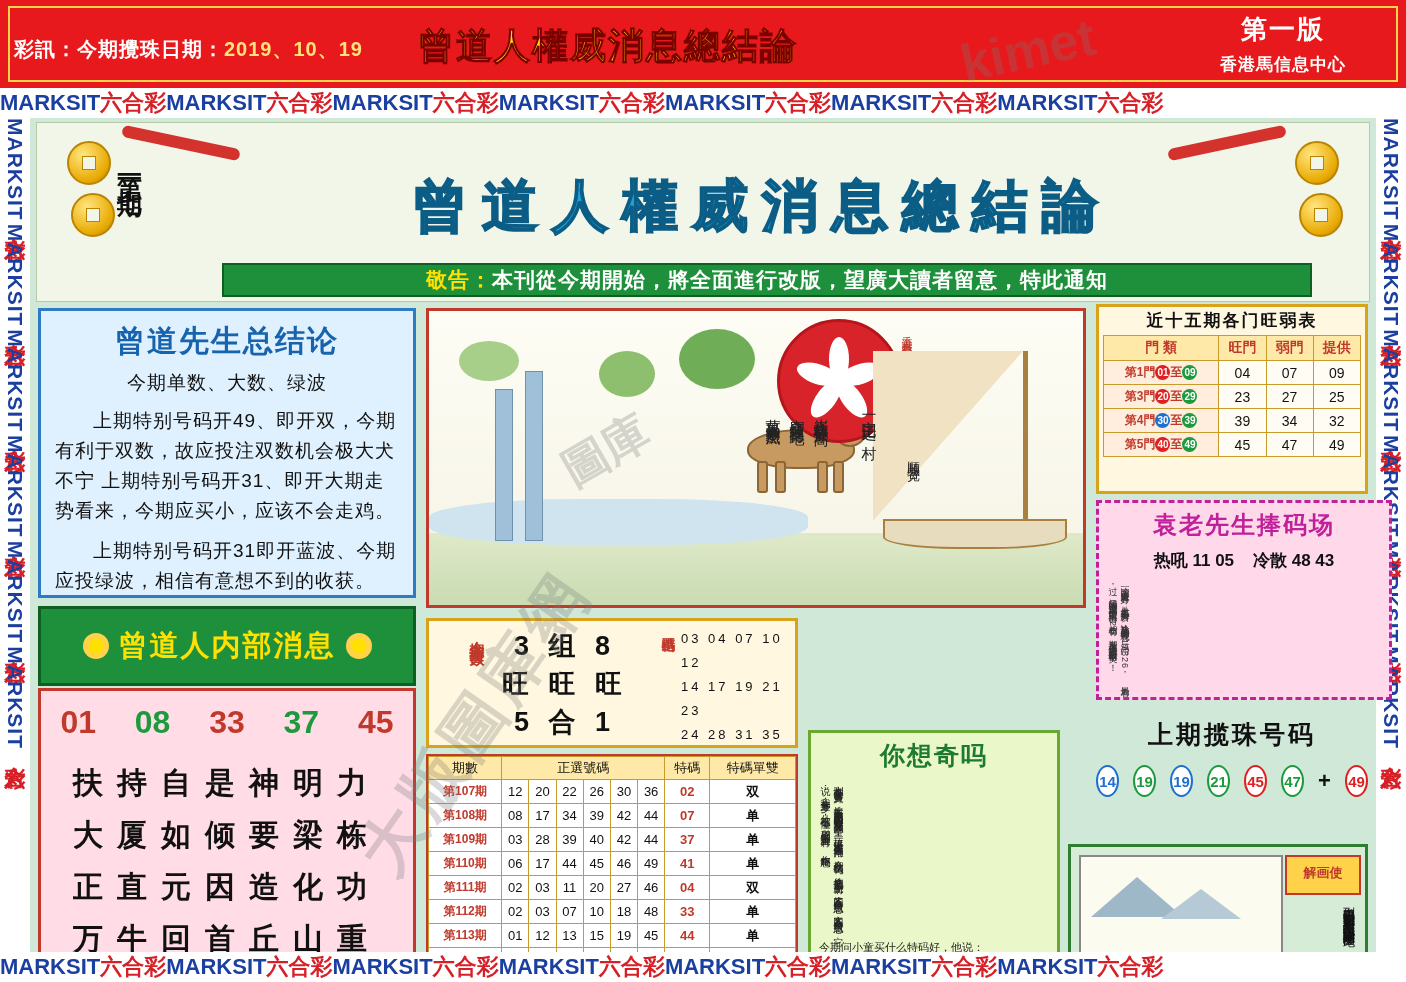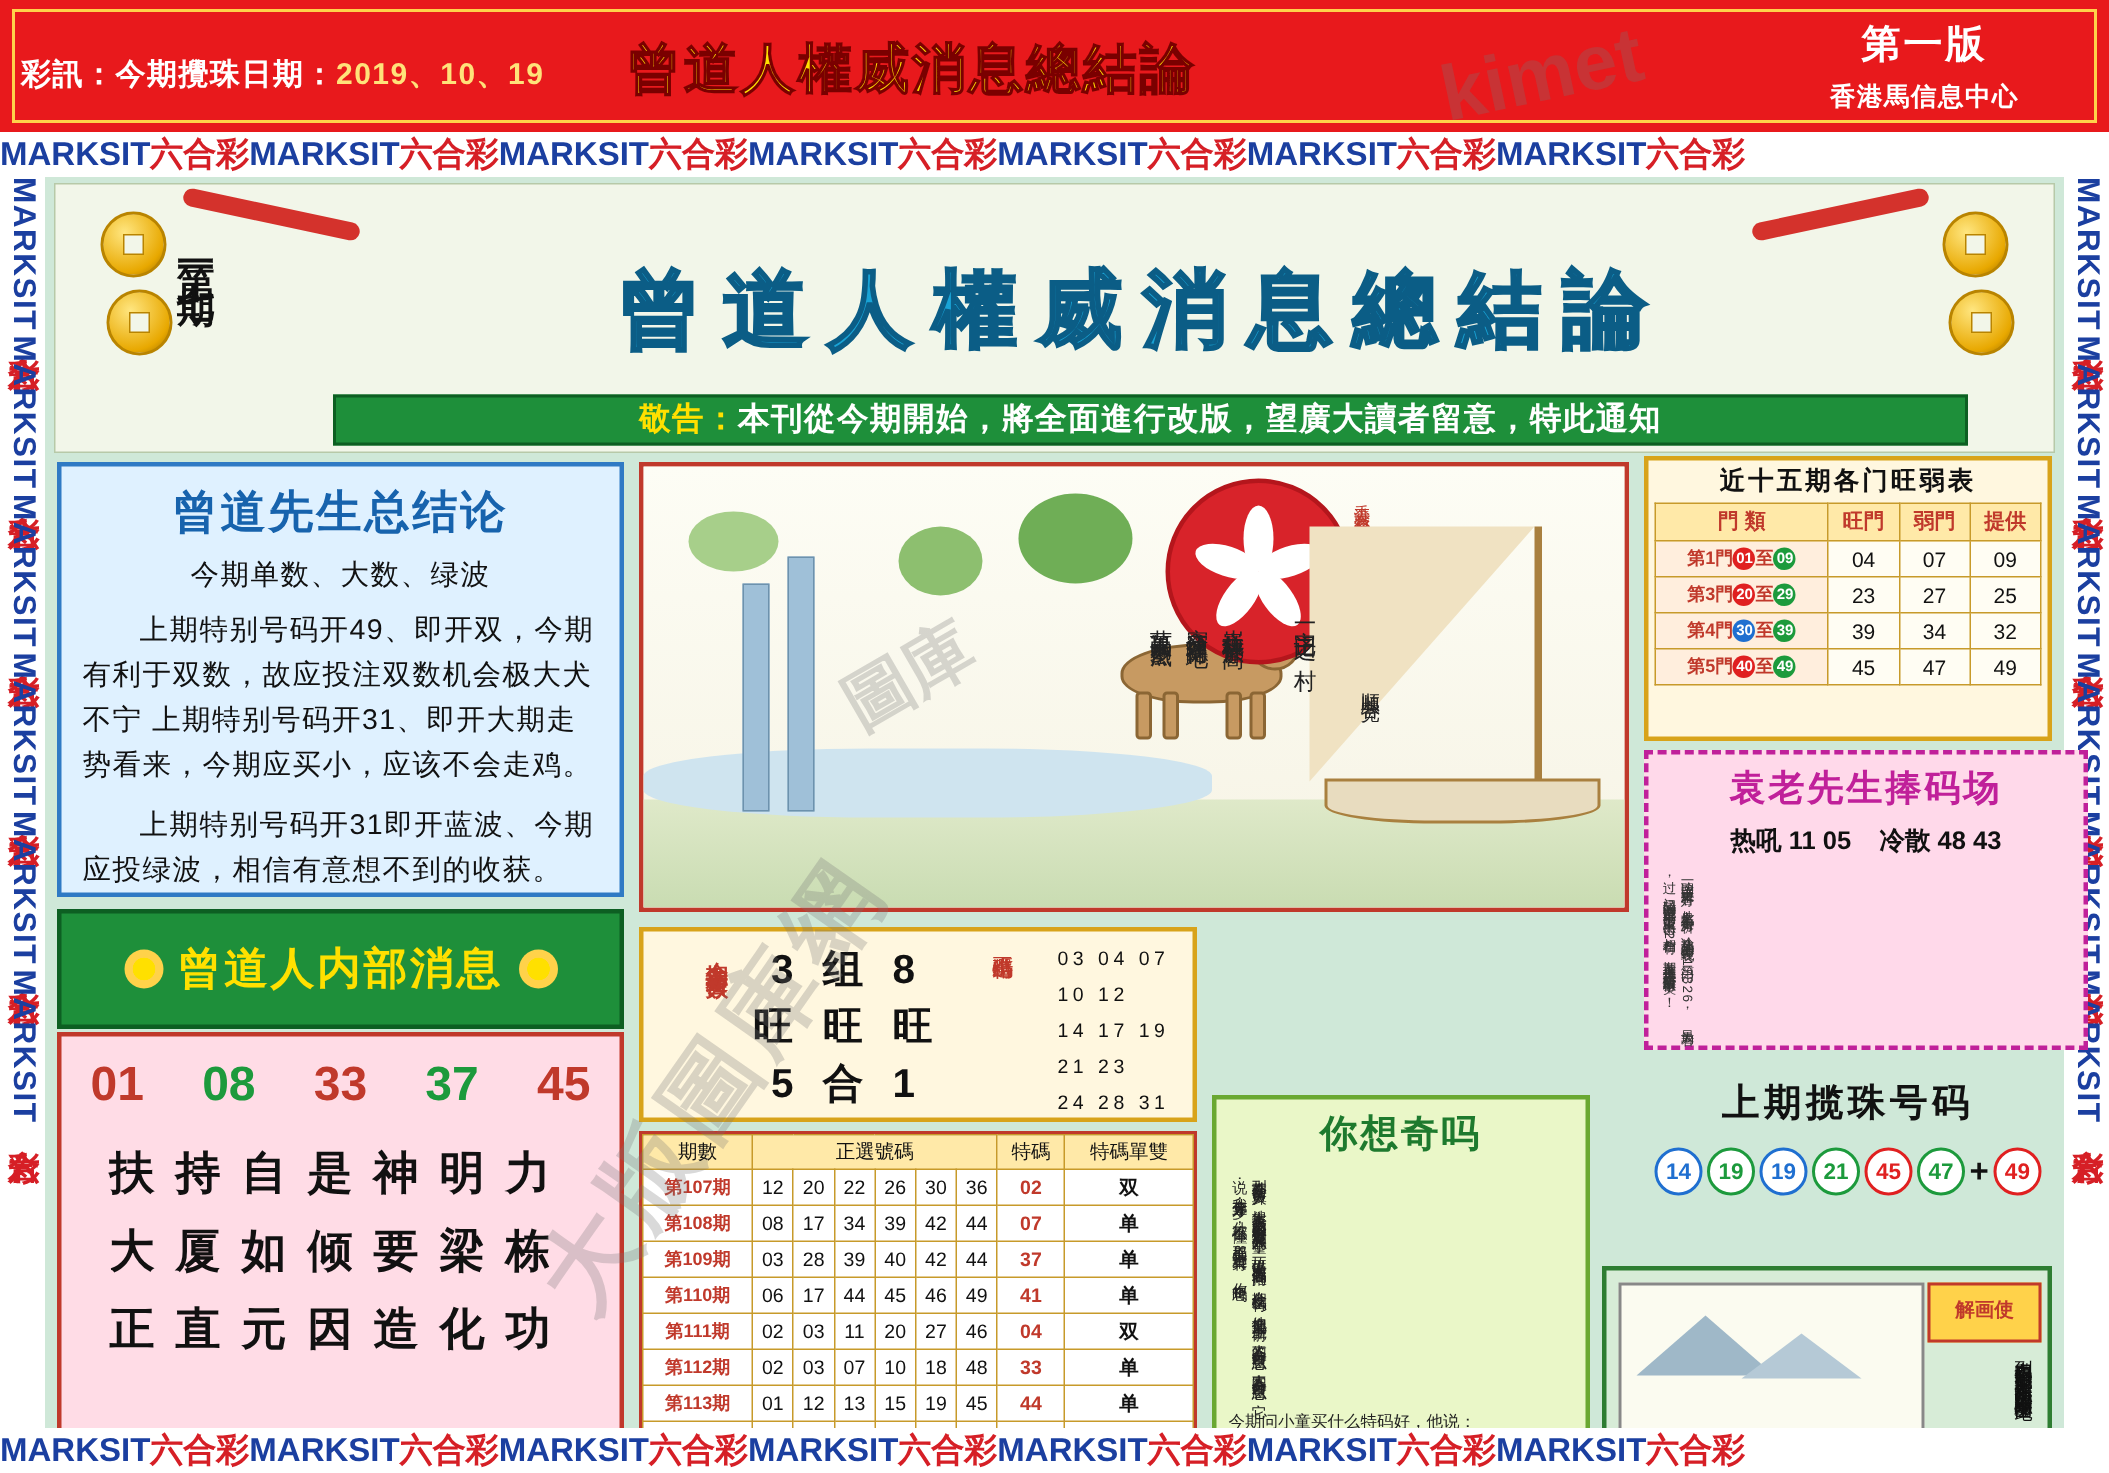--- a/index.html
+++ b/index.html
@@ -82,21 +82,21 @@
 
   
   .yuan{position:absolute;left:1066px;top:382px;width:296px;height:200px;background:#ffd9ea;border:3px dashed #c0209a;box-sizing:border-box;}
   .yuan .t{text-align:center;font-size:24px;font-weight:bold;color:#c0209a;margin-top:6px;letter-spacing:2px;}
   .yuan .nums{text-align:center;font-size:17px;color:#111;margin-top:8px;font-weight:bold;}
   .yuan .body{margin:8px 8px 0;font-size:9px;color:#333;line-height:12px;writing-mode:vertical-rl;height:105px;letter-spacing:1px;}
 
   
   .draw{position:absolute;left:1066px;top:588px;width:272px;height:130px;}
   .draw .t{text-align:center;font-size:25px;font-weight:bold;color:#111;letter-spacing:3px;margin-top:12px;}
-  .draw .balls{display:flex;justify-content:center;align-items:center;margin-top:14px;gap:3px;}
+  .draw .balls{display:flex;justify-content:center;align-items:center;margin-top:14px;gap:14px;}
   .ball{width:28px;height:28px;border-radius:50%;border:2px solid #444;font-size:15px;font-weight:bold;display:flex;align-items:center;justify-content:center;background:#fff;color:#111;}
   .ball.red{border-color:#e02020;color:#e02020;}
   .ball.blue{border-color:#1f6fd0;color:#1f6fd0;}
   .ball.green{border-color:#1c9a3c;color:#1c9a3c;}
   .plus{font-size:22px;font-weight:bold;color:#111;}
 
   
   .pic2{position:absolute;left:1038px;top:726px;width:300px;height:200px;background:#d7ecd7;border:3px solid #2e7d32;box-sizing:border-box;}
   .pic2 .inner{position:absolute;left:8px;top:8px;width:200px;height:176px;background:#fbfbf0;border:2px solid #888;overflow:hidden;}
   .pic2 .mount{position:absolute;left:10px;top:20px;width:0;height:0;border-left:46px solid transparent;border-right:46px solid transparent;border-bottom:40px solid #9fb8c8;}
@@ -119,21 +119,21 @@
   .pinkbox .hotnums span:nth-child(even){color:#1c9a3c;}
   .poem{margin:4px 10px 0;}
   .poem .line{font-size:30px;font-weight:bold;color:#111;letter-spacing:14px;text-align:center;line-height:52px;}
 
   
   .grp{position:absolute;left:396px;top:500px;width:372px;height:130px;background:#fff7df;border:3px solid #d8a31a;box-sizing:border-box;}
   .grp .lbl{position:absolute;left:6px;top:8px;width:56px;font-size:15px;font-weight:bold;color:#c0392b;writing-mode:vertical-rl;height:110px;line-height:28px;letter-spacing:2px;}
   .grp .big{position:absolute;left:66px;top:6px;width:140px;height:116px;font-size:27px;font-weight:bold;color:#111;text-align:center;line-height:38px;letter-spacing:6px;}
   .grp .rlabel{position:absolute;left:210px;top:6px;width:40px;writing-mode:vertical-rl;font-size:14px;color:#c0392b;line-height:20px;height:116px;}
   .grp .nums{position:absolute;left:252px;top:6px;width:112px;font-size:13px;color:#111;line-height:24px;}
-  .grp .nums div{letter-spacing:3px;margin-left:24px;}
+  .grp .nums div{letter-spacing:3px;}
 
   
   .restab{position:absolute;left:396px;top:636px;width:372px;height:290px;background:#fff;border:2px solid #c0392b;box-sizing:border-box;overflow:hidden;}
   .restab table{width:100%;border-collapse:collapse;font-size:13px;}
   .restab th{background:#ffe9a8;border:1px solid #c79a2a;height:20px;color:#111;font-weight:normal;font-size:13px;}
   .restab td{border:1px solid #c79a2a;height:21px;text-align:center;color:#111;}
   .restab td.per{color:#c0392b;font-weight:bold;font-size:12px;}
   .restab td.sp{color:#c0392b;font-weight:bold;}
   .restab td.sx{font-weight:bold;}
 
@@ -327,20 +327,21 @@
           <span>01</span>
           <span>08</span>
           <span>33</span>
           <span>37</span>
           <span>45</span>
         </div>
       <div class="poem" id="poem">
           <div class="line">扶持自是神明力</div>
           <div class="line">大厦如倾要梁栋</div>
           <div class="line">正直元因造化功</div>
+          <div class="line">万牛回首丘山重</div>
         </div>
     </div>
 
     <div class="grp">
       <div class="lbl">今期幸運吉数</div>
       <div class="big" id="grp-big">
           <div>3 组 8</div>
           <div>旺 旺 旺</div>
           <div>5 合 1</div>
         </div>

